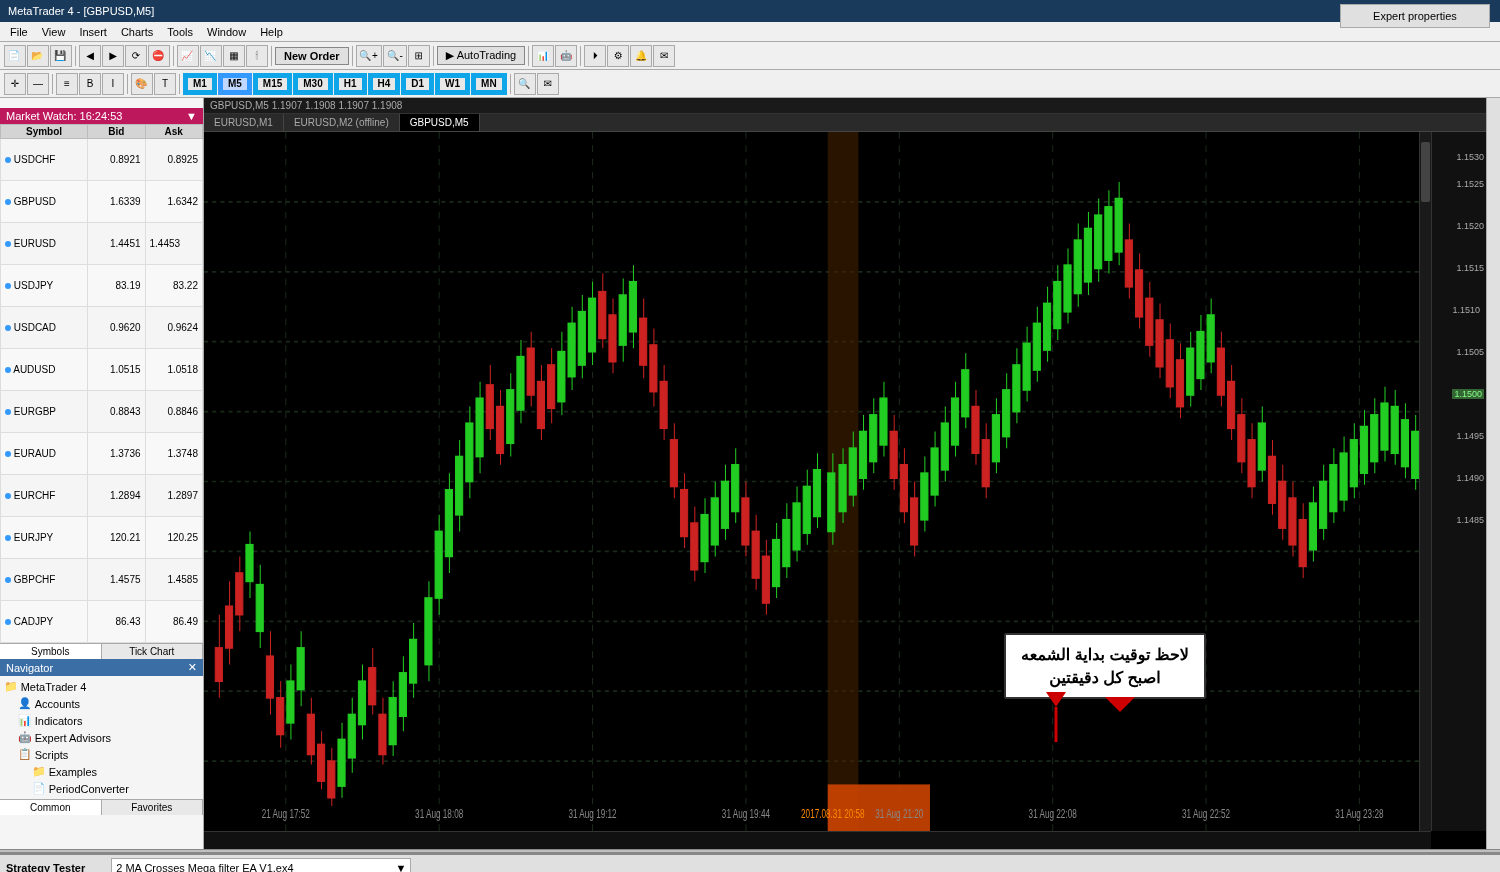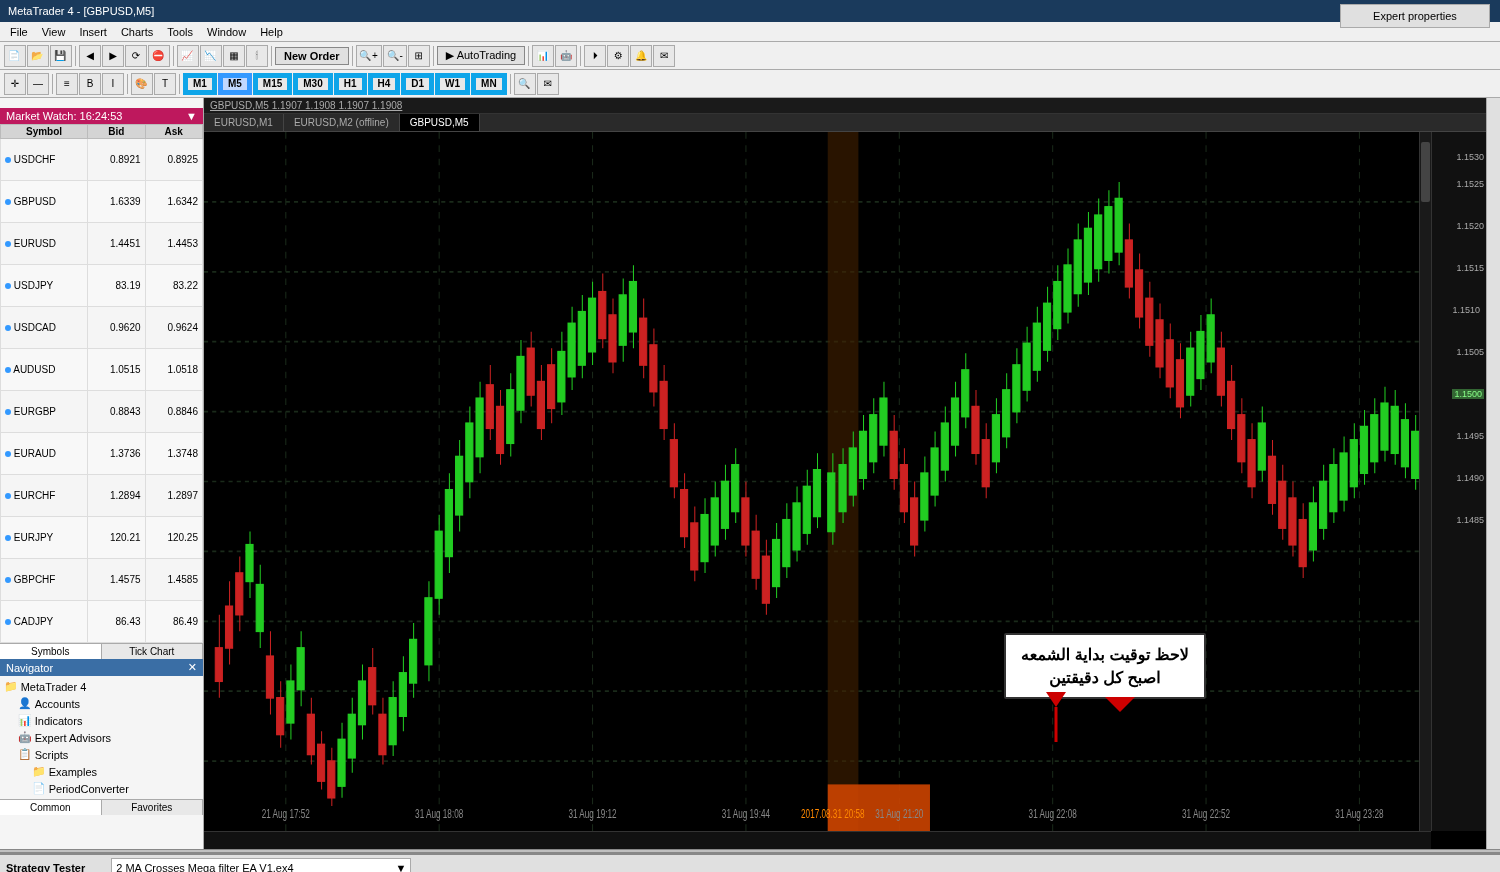--- a/index.html
+++ b/index.html
@@ -45,21 +45,21 @@
     
     #navigator { flex: 1; overflow: auto; }
     #nav-header { background: #3a6ea5; color: white; padding: 2px 6px; font-size: 11px; display: flex; justify-content: space-between; align-items: center; }
     .nav-tree { padding: 2px 0; }
     .nav-item { padding: 2px 4px; cursor: pointer; display: flex; align-items: center; gap: 3px; }
     .nav-item .folder-icon { color: #e8a000; }
     .nav-child { padding-left: 14px; }
 
     
     #chart-container { flex: 1; display: flex; flex-direction: column; background: #000; }
-    #chart-header { background: #1a1a1a; color: #aaa; padding: 2px 6px; font-size: 10px; border-bottom: 1px solid #333; text-decoration: underline; }
+    #chart-header { background: #1a1a1a; color: #aaa; padding: 2px 6px; font-size: 10px; border-bottom: 1px solid #333; }
     #chart-tabs { background: #2a2a2a; display: flex; border-bottom: 1px solid #444; }
     .chart-tab { padding: 3px 10px; font-size: 10px; cursor: pointer; color: #aaa; border-right: 1px solid #444; }
     .chart-tab.active { background: #000; color: white; }
     #chart-main { flex: 1; position: relative; background: #000; overflow: hidden; }
 
     
     #annotation { position: absolute; right: 280px; bottom: 150px; background: white; border: 2px solid #333; padding: 10px 15px; text-align: center; font-size: 14px; font-family: Arial; direction: rtl; border-radius: 2px; z-index: 10; }
     #annotation::after { content: ''; position: absolute; bottom: -30px; left: 50%; border: 15px solid transparent; border-top-color: #cc0000; }
 
     
@@ -193,21 +193,21 @@
     </td>
     <td style="text-align:right;">1.6339</td>
     <td style="text-align:right;">1.6342</td>
   </tr>
             <tr>
     <td>
       <span class="dot"></span>
       EURUSD
     </td>
     <td style="text-align:right;">1.4451</td>
-    <td style="text-align:right;">1.4453</td>
+    <td style="text-align:left;">1.4453</td>
   </tr>
             <tr>
     <td>
       <span class="dot"></span>
       USDJPY
     </td>
     <td style="text-align:right;">83.19</td>
     <td style="text-align:right;">83.22</td>
   </tr>
             <tr>

